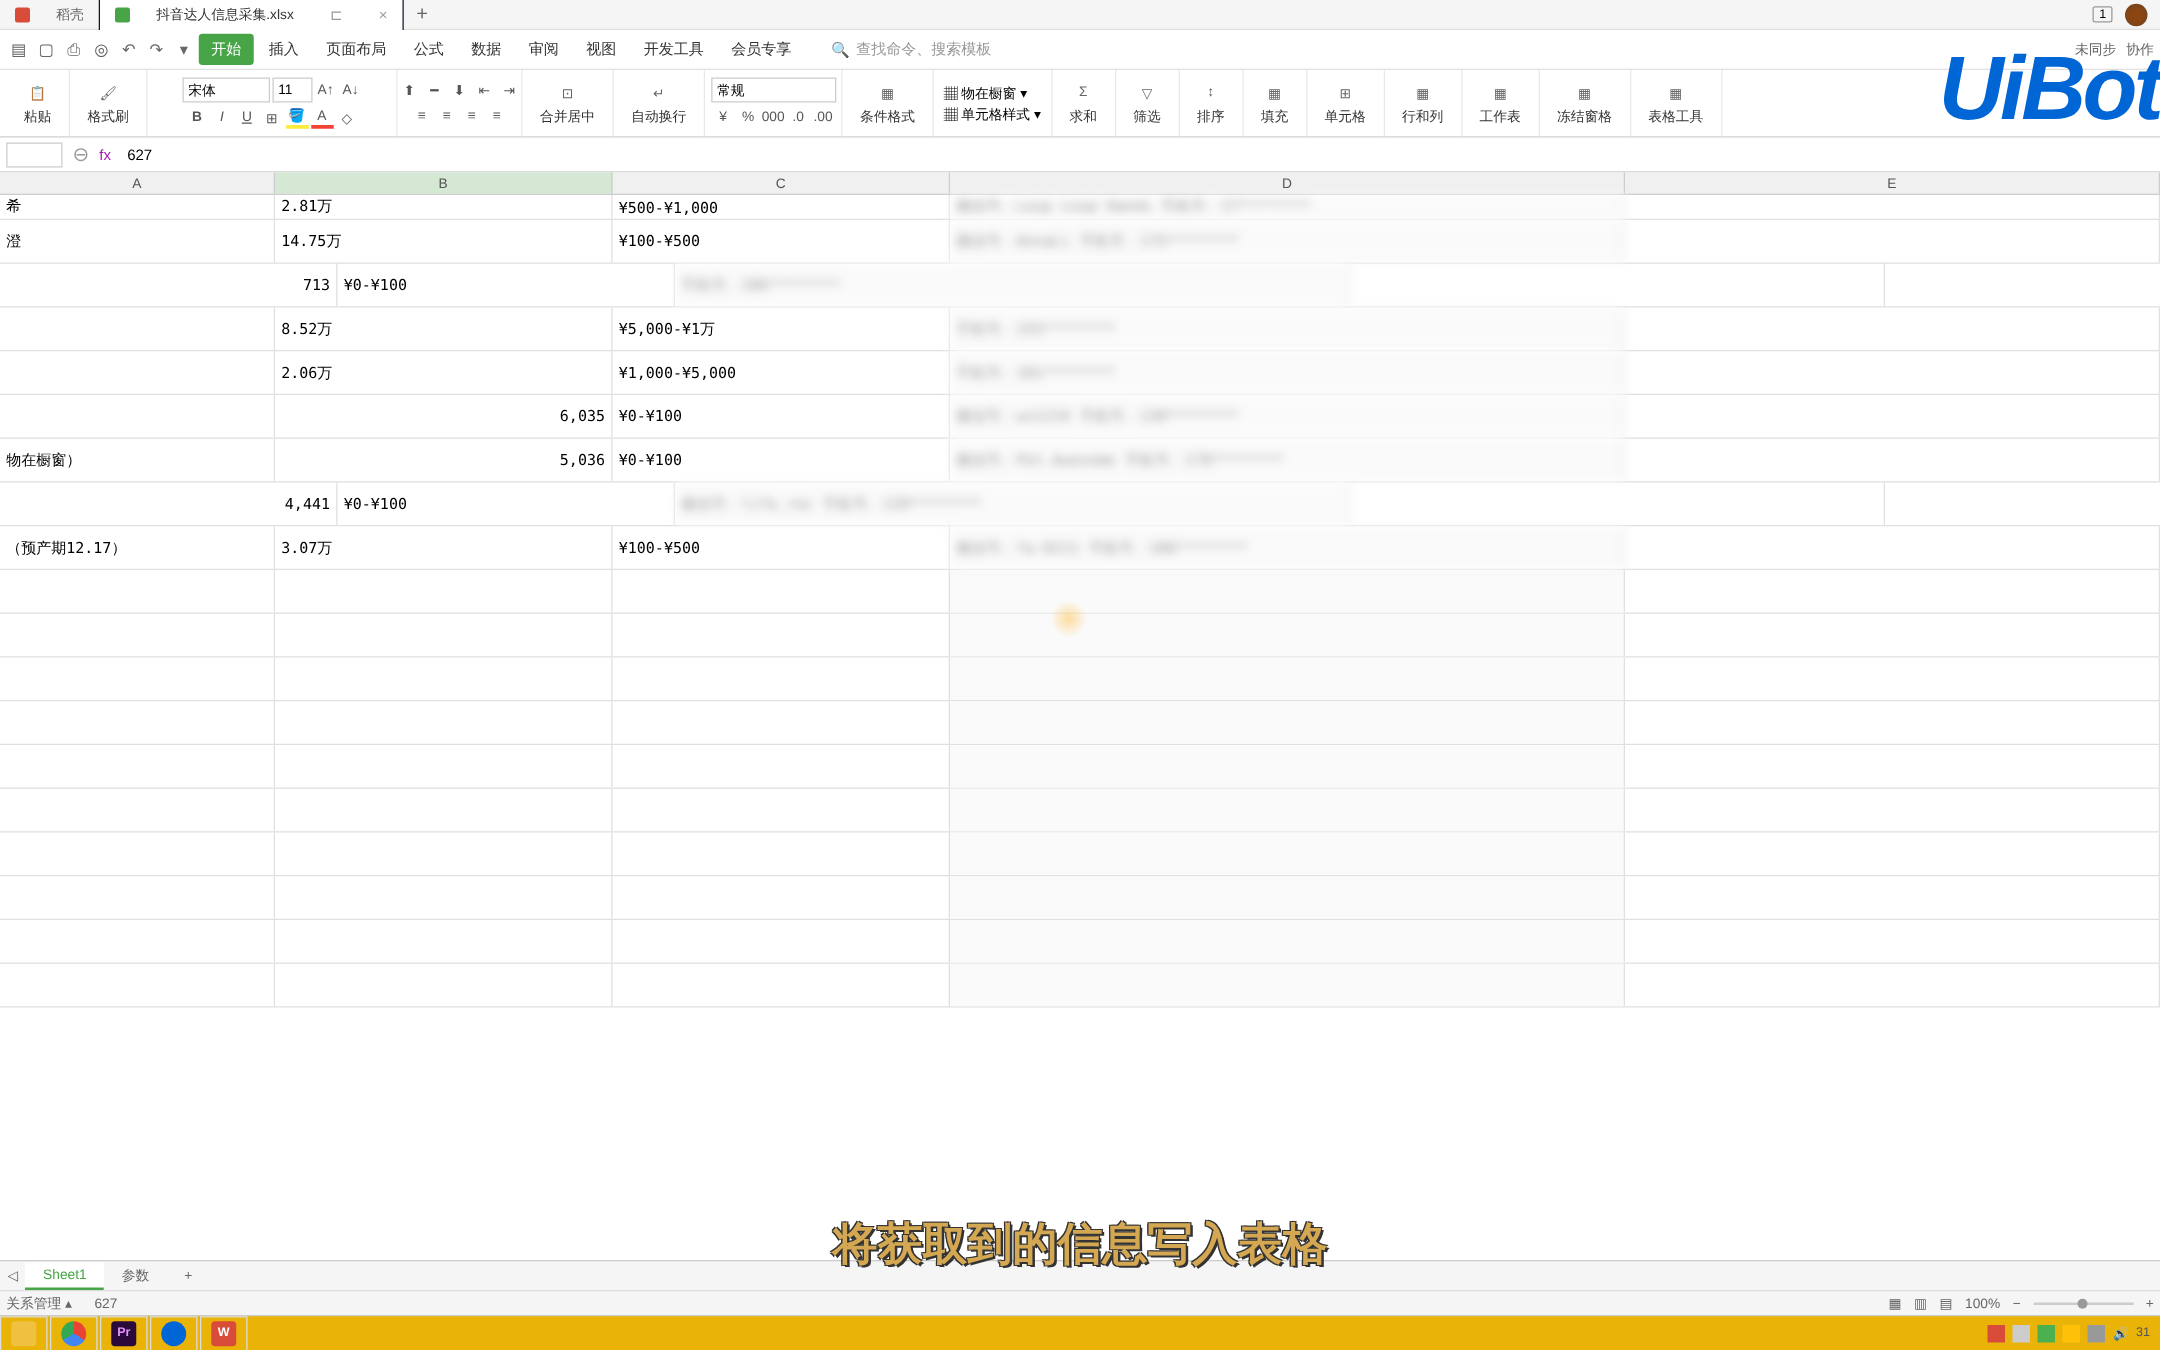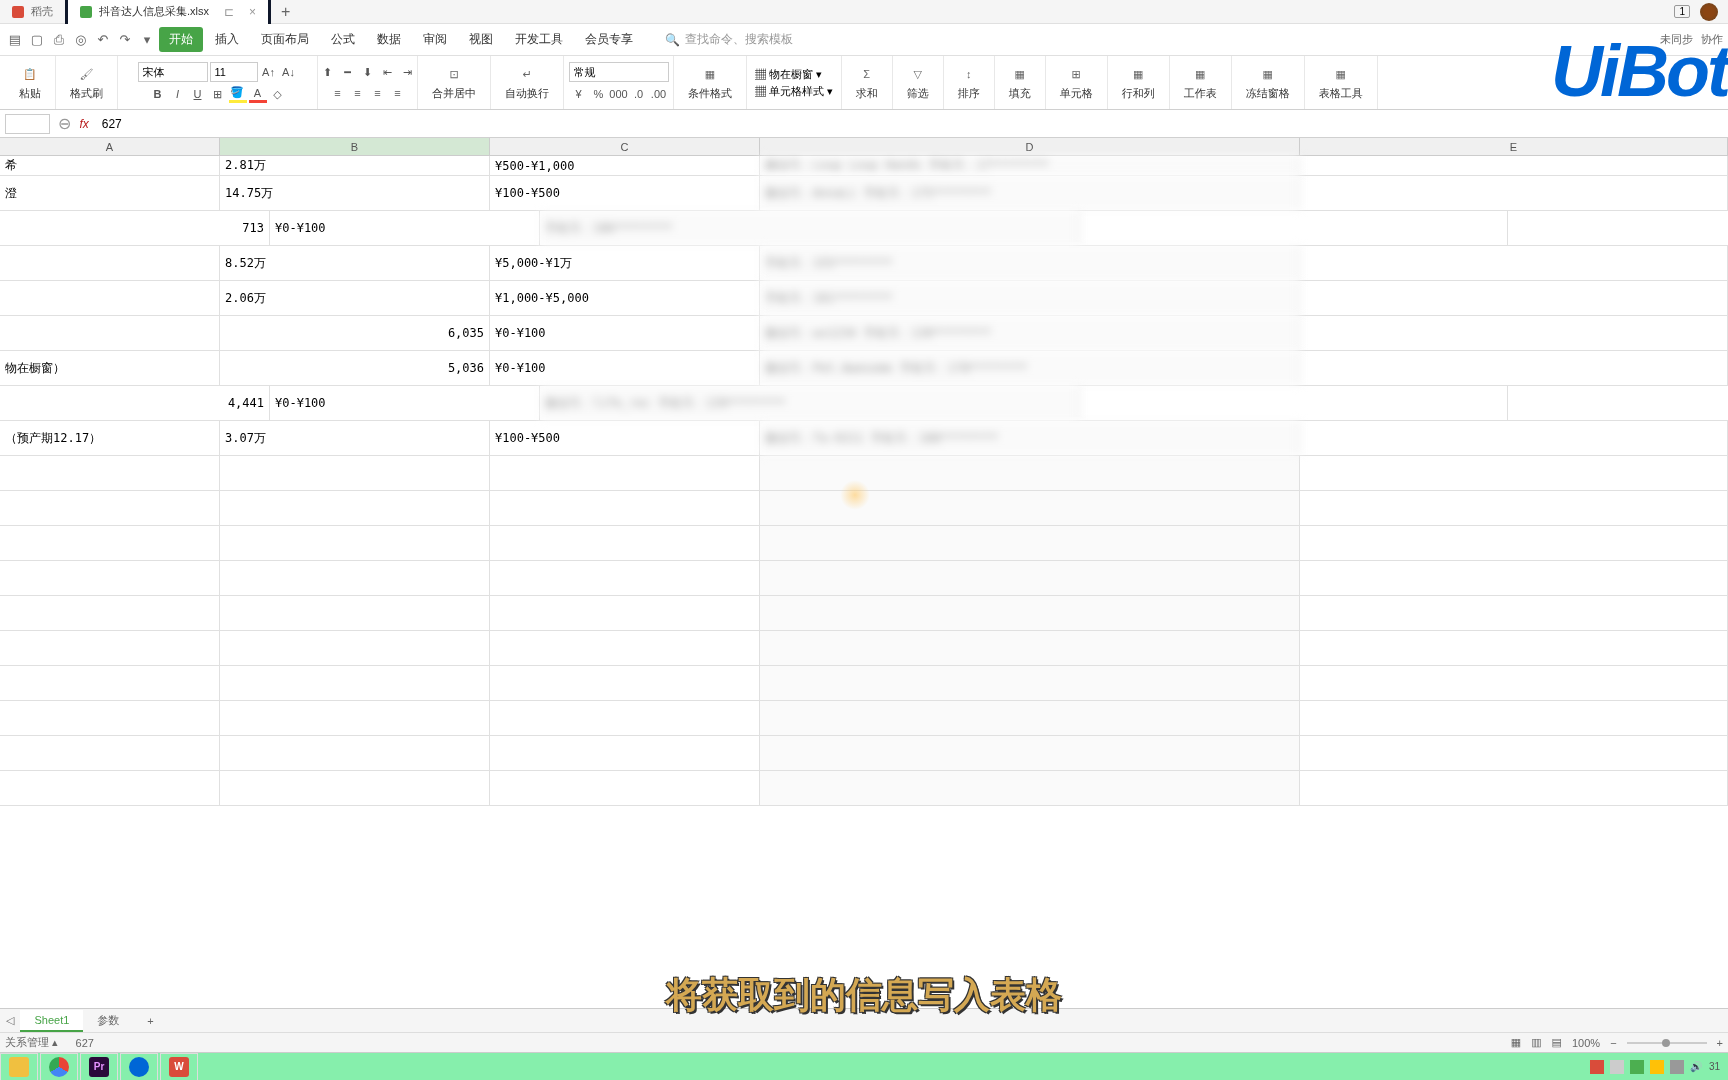--- a/index.html
+++ b/index.html
@@ -23,22 +23,22 @@
       align-items: center;
       border-bottom: 1px solid #e0e0e0;
     }
     .tab {
       height: 24px;
       padding: 0 12px;
       display: flex;
       align-items: center;
       font-size: 11px;
       color: #666;
-      border-right: 3px solid #0f172a;
-      gap: 7px;
+      border-right: 1px solid #0f172a;
+      gap: 21px;
     }
     .tab.active {
       background: #fff;
       color: #333;
       text-align: center;
     }
     .tab-icon {
       width: 12px;
       height: 12px;
       background: #d94c3a;
@@ -153,21 +153,21 @@
       border: 1px solid #ccc;
       font-size: 11px;
       padding: 2px 4px;
       width: 70px;
       height: 20px;
     }
     .size-select {
       border: 1px solid #ccc;
       font-size: 11px;
       padding: 2px 4px;
-      width: 48px;
+      width: 32px;
       height: 20px;
     }
     .mini-btn {
       width: 18px;
       height: 18px;
       display: inline-flex;
       align-items: center;
       justify-content: center;
       font-size: 11px;
       color: #555;
@@ -188,23 +188,22 @@
       gap: 8px;
     }
     .name-box {
       width: 45px;
       height: 20px;
       border: 1px solid #ccc;
       font-size: 11px;
       padding: 0 4px;
     }
     .fx-label {
-      font-style: italic;
       font-size: 12px;
-      color: #b91c1c;
+      color: #a21caf;
     }
     .formula-input {
       flex: 1;
       border: none;
       font-size: 12px;
       padding: 0 5px;
       outline: none;
     }
     
     .col-headers {
@@ -308,21 +307,21 @@
       top: -3px;
       left: 35px;
     }
     
     .taskbar {
       position: absolute;
       bottom: 0;
       left: 0;
       right: 0;
       height: 28px;
-      background: #86efac;
+      background: #eab308;
       display: flex;
       align-items: center;
       border-top: 1px solid #ccc;
     }
     .task-item {
       width: 38px;
       height: 28px;
       display: flex;
       align-items: center;
       justify-content: center;

